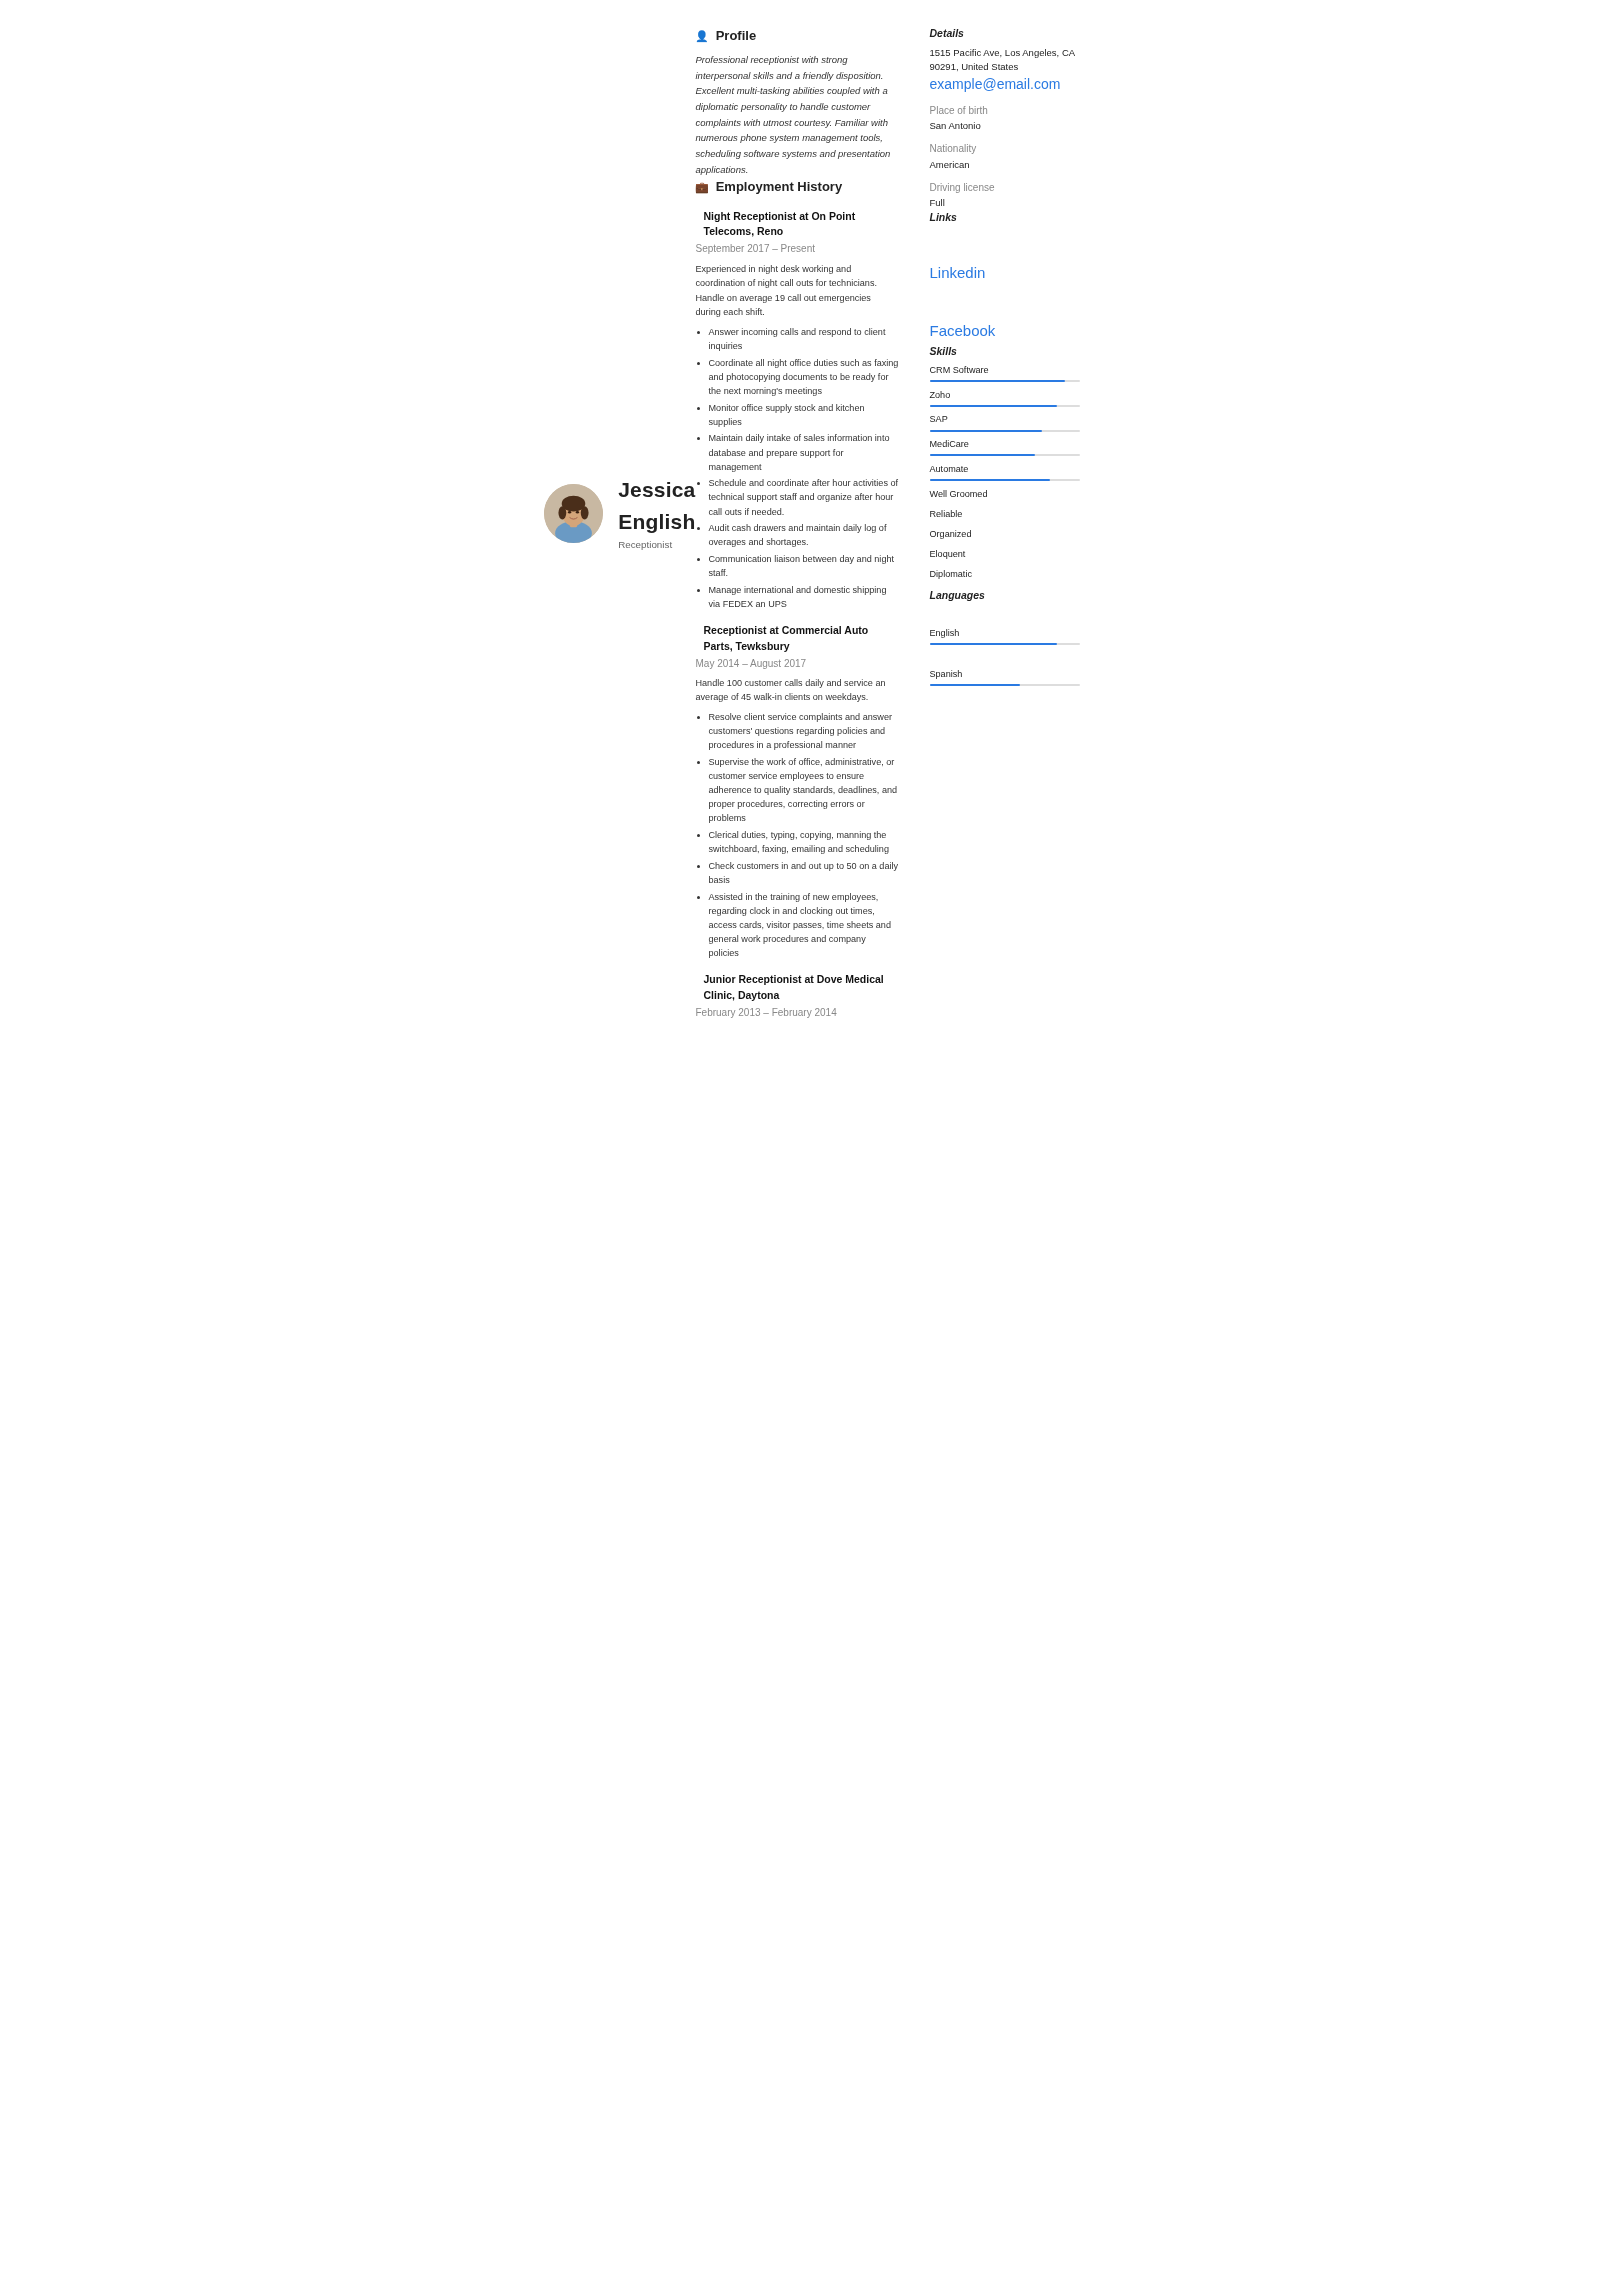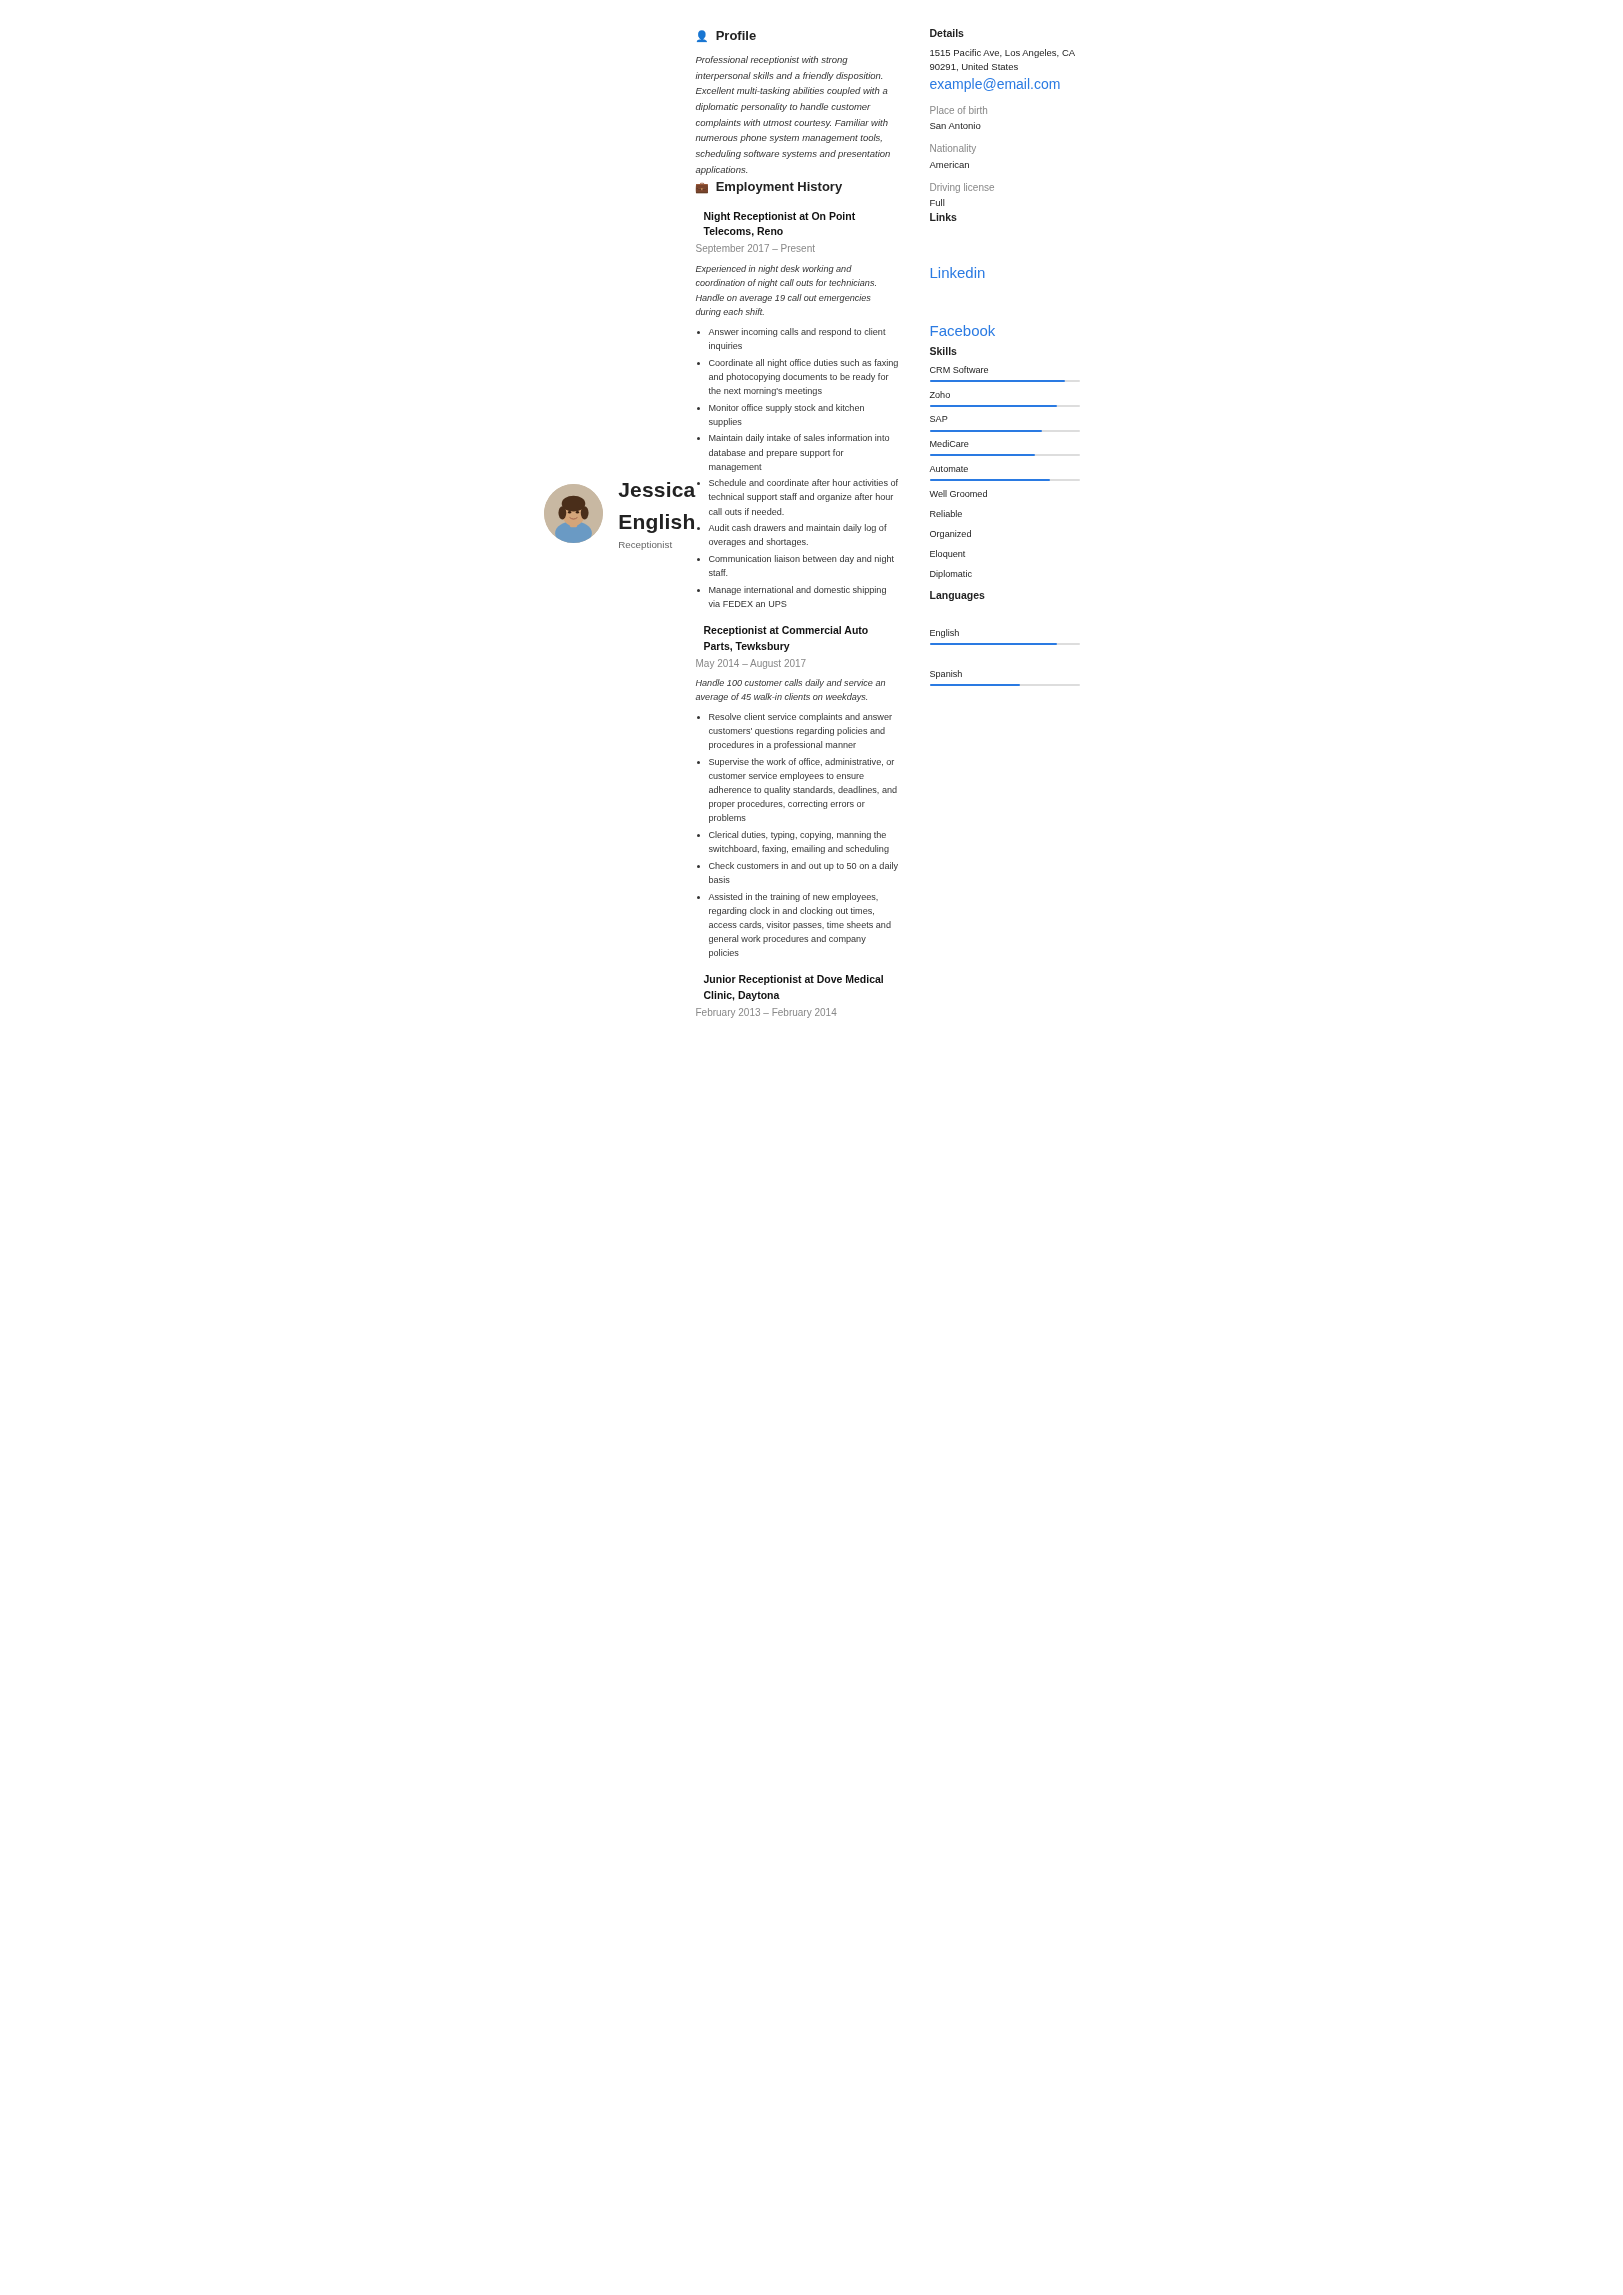--- a/index.html
+++ b/index.html
@@ -101,21 +101,20 @@
       margin-top: 11.8px;
       margin-bottom: 1.3px;
       padding-left: 8px;
     }
     .job-dates {
       font-size: 10px;
       color: #888;
       margin-bottom: 5.2px;
     }
     .job-summary {
-      font-style: italic;
       font-size: 9.1px;
       color: #333;
       margin-bottom: 5.2px;
       line-height: 1.6;
     }
     .job-bullets {
       padding-left: 13px;
       margin-bottom: 3.9px;
     }
     .job-bullets li {
@@ -125,20 +124,21 @@
       line-height: 1.55;
     }
 
     
     .side-section-title {
       font-size: 10.5px;
       font-weight: 700;
       color: #222;
       margin-top: 14.4px;
       margin-bottom: 3.9px;
+      font-style: italic;
     }
     .side-section-title:first-child {
       margin-top: 0;
     }
     .detail-label {
       font-size: 10px;
       color: #888;
       margin-top: 7.8px;
       margin-bottom: 1.3px;
     }

